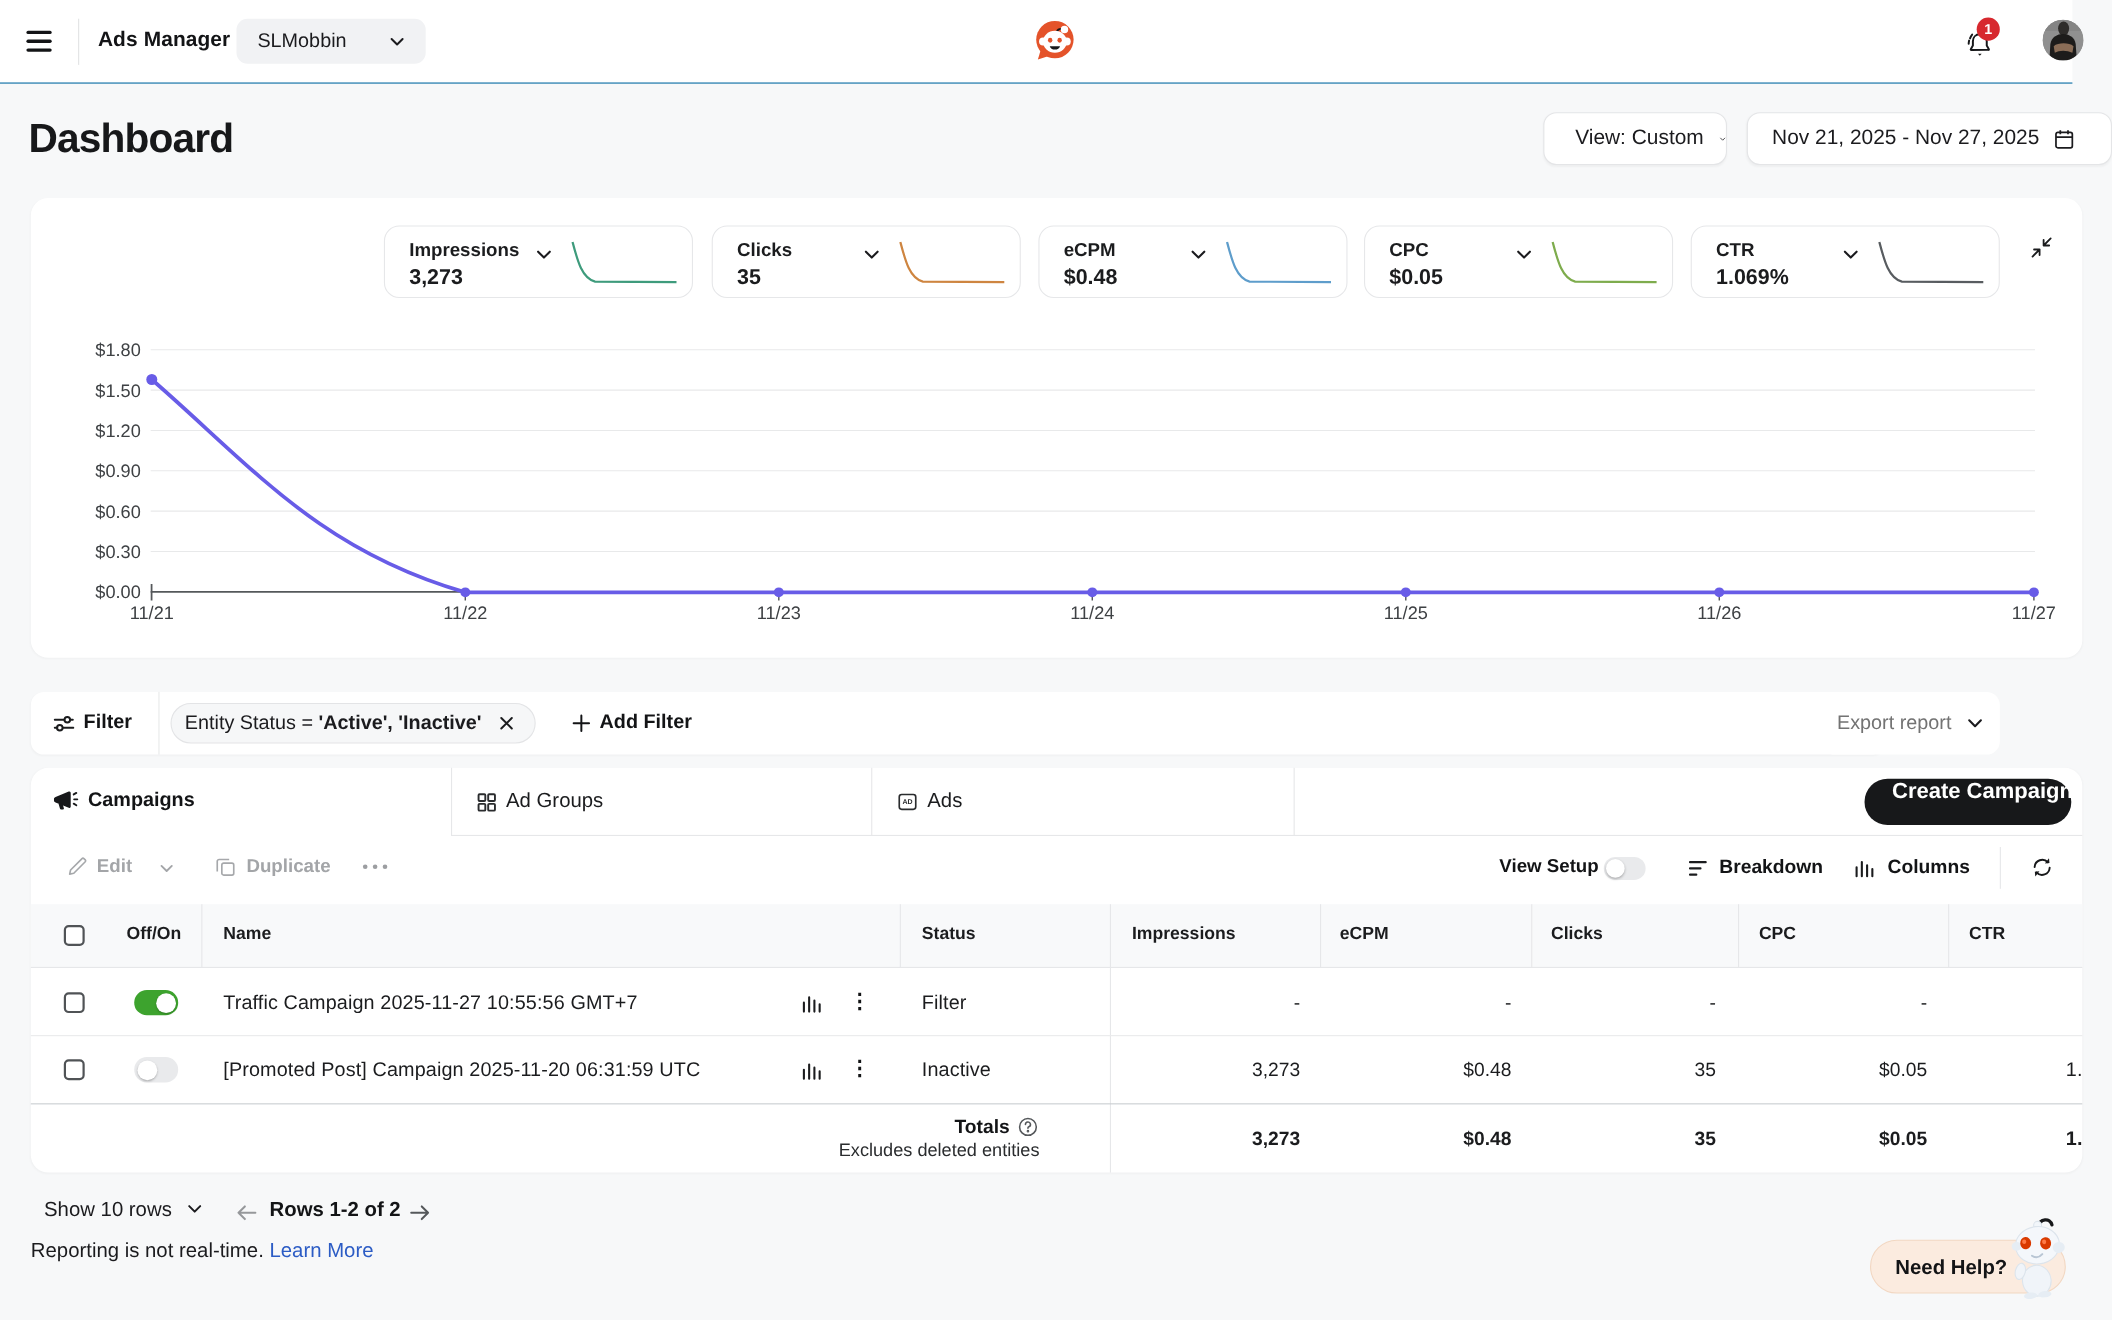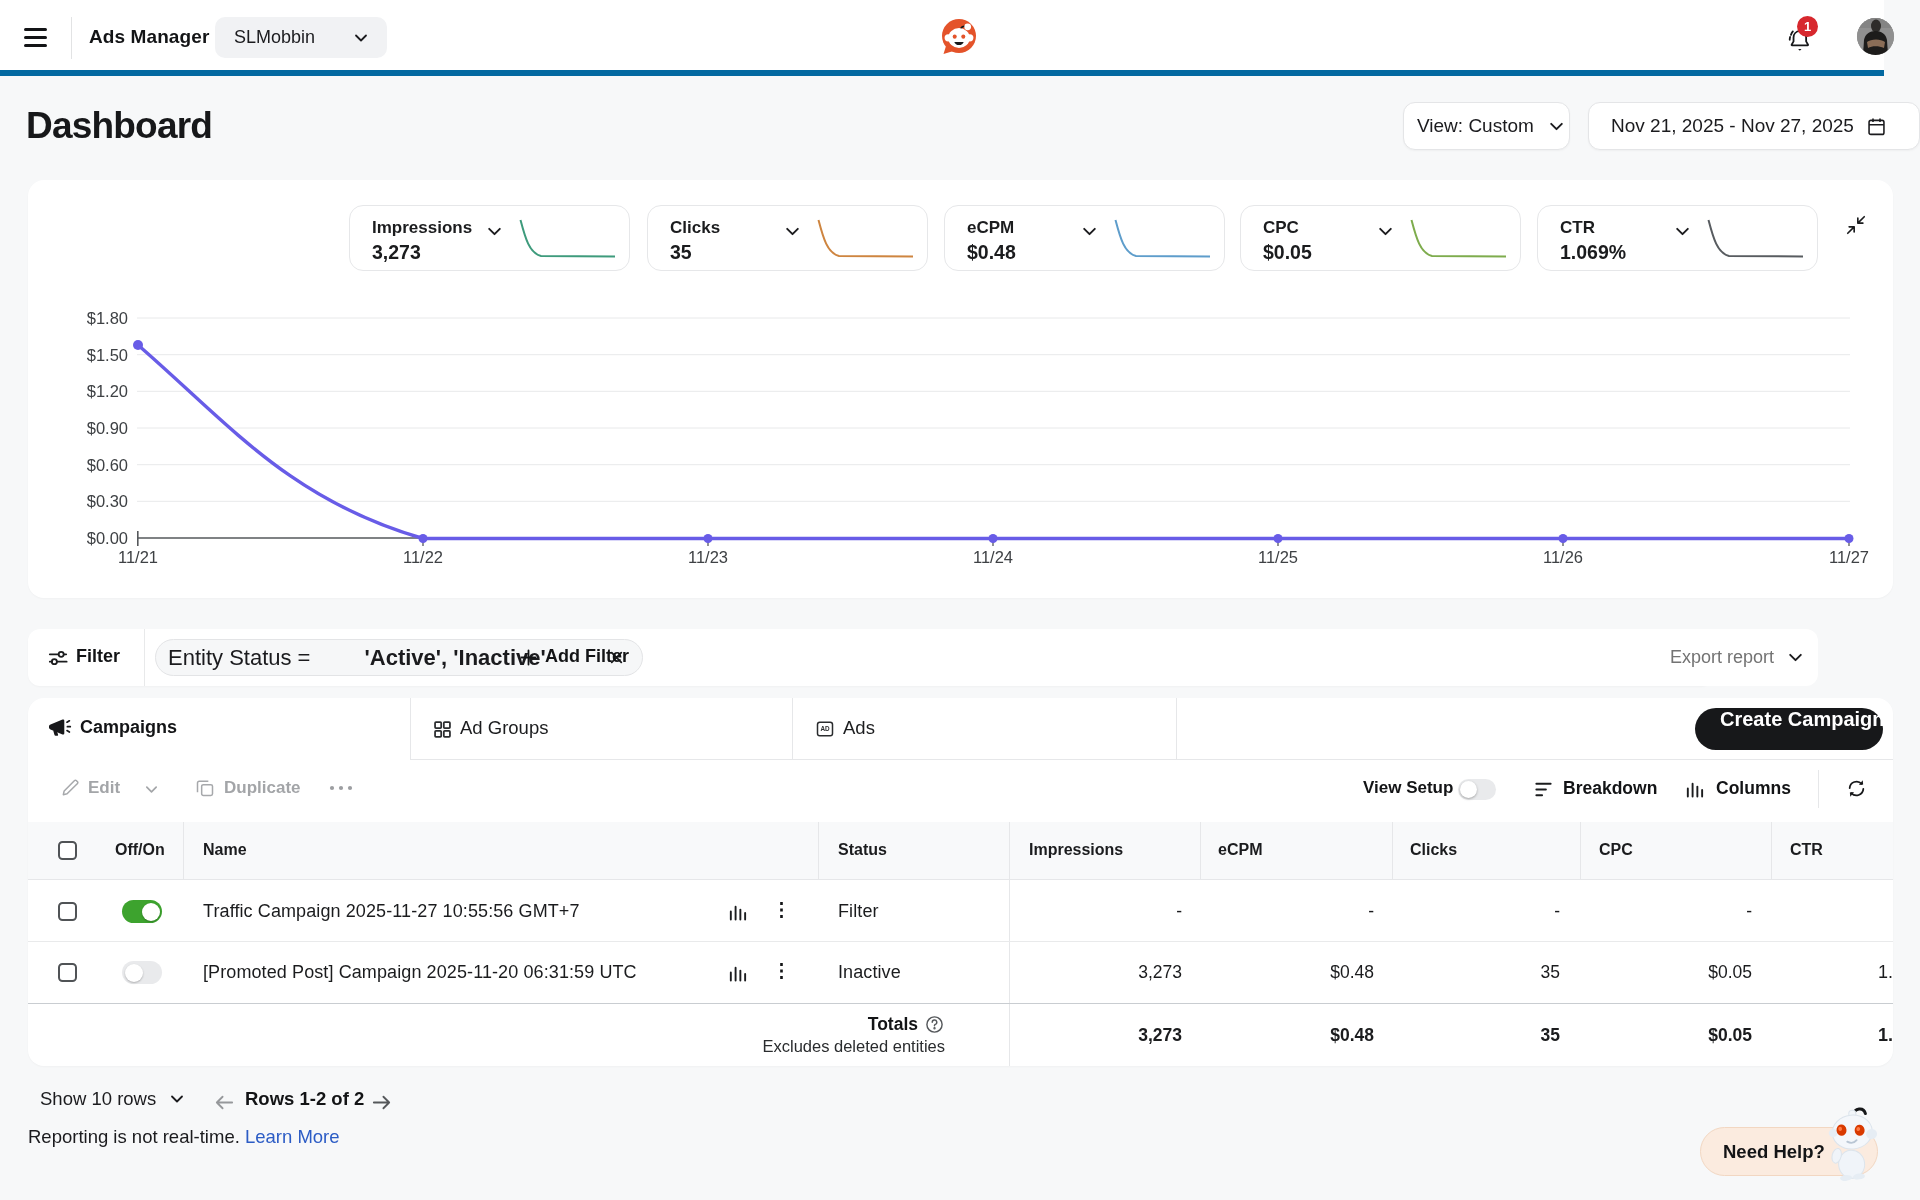--- a/index.html
+++ b/index.html
@@ -1,51 +1,51 @@
 <!DOCTYPE html>
 <html><head>
 <meta charset="utf-8">
 <style>
 * { margin:0; padding:0; box-sizing:border-box; }
 html,body { width:1920px; height:1200px; overflow:hidden; }
 body { font-family:"Liberation Sans", sans-serif; background:#F7F8F9; color:#1B1B1E; position:relative; }
 .abs { position:absolute; }
 
 
-#nav { position:absolute; left:0; top:0; width:1884px; height:76px; background:#fff; border-bottom:6px solid #0369a1; }
+#nav { position:absolute; left:0; top:0; width:1884px; height:76px; background:#fff; border-bottom:1px solid #0369a1; }
 #hamburger { position:absolute; left:24px; top:28px; width:23px; height:19px; }
 #hamburger div { height:2.6px; background:#131416; border-radius:2px; margin-bottom:5.4px; }
 #nav-divider { position:absolute; left:71px; top:17px; width:1px; height:42px; background:#E2E3E4; }
 #nav-title { position:absolute; left:89px; top:26px; font-size:19px; font-weight:bold; color:#131416; letter-spacing:0.1px; }
 #acct-pill { position:absolute; left:215px; top:17px; width:172px; height:41px; background:#F1F2F4; border-radius:10px; }
 #acct-pill span { position:absolute; left:19px; top:10px; font-size:18px; color:#1B1B1E; }
 #bell { position:absolute; left:1786px; top:26px; }
 #badge { position:absolute; left:1797px; top:16px; width:21px; height:21px; background:#D7282E; border-radius:50%; color:#fff; font-size:13px; font-weight:bold; text-align:center; line-height:21px; }
 #avatar { position:absolute; left:1857px; top:18px; width:37px; height:37px; border-radius:50%; background:#8C8C8C; overflow:hidden; }
 
 
 #h1 { position:absolute; left:26px; top:105px; font-size:37px; font-weight:bold; color:#17181A; letter-spacing:-0.8px; }
 .topbtn { position:absolute; top:102px; height:48px; white-space:nowrap; background:#fff; border:1px solid #E4E5E7; border-radius:12px; box-shadow:0 1px 2px rgba(0,0,0,0.04); font-size:19px; color:#1B1B1E; display:flex; align-items:center; }
-#viewbtn { left:1403px; width:167px; padding-left:13px; }
+#viewbtn { left:1403px; width:167px; padding-left:28px; }
 #datebtn { left:1588px; width:332px; padding-left:22px; }
 
 
 #chartcard { position:absolute; left:28px; top:180px; width:1865px; height:418px; background:#fff; border-radius:16px; box-shadow:0 1px 2px rgba(0,0,0,0.03); }
 .mcard { position:absolute; top:25px; width:281px; height:66px; background:#fff; border:1px solid #E6E7E9; border-radius:14px; }
 .mcard.sel { background:#F8F8F9; border:1.6px solid #1B1C1E; }
 .mlabel { position:absolute; left:22px; top:12px; font-size:17px; font-weight:bold; color:#1B1C1E; }
 .mval { position:absolute; left:22px; top:35px; font-size:19.5px; font-weight:bold; color:#1B1C1E; }
 .mchev { position:absolute; top:17px; }
 .spark { position:absolute; right:13px; top:13px; }
 
 
 #filterbox { position:absolute; left:28px; top:629px; width:1685px; height:57px; background:#fff; border-radius:12px; box-shadow:0 1px 2px rgba(0,0,0,0.03); }
 #exportbtn { position:absolute; left:1656px; top:629px; width:162px; height:57px; background:#fff; border-radius:12px; font-size:18px; color:#737373; display:flex; align-items:center; justify-content:center; font-weight:500;text-align:right;}
 #fdivider { position:absolute; left:116px; top:0px; width:1px; height:57px; background:#E8E9EA; }
-#chip { position:absolute; left:127px; top:10px; height:37px; background:#F6F7F8; border:1px solid #E3E4E6; border-radius:19px; display:flex; align-items:center; padding:0 17px 0 12px; font-size:22px; color:#1B1B1E;gap:48px; }
+#chip { position:absolute; left:127px; top:10px; height:37px; background:#F6F7F8; border:1px solid #E3E4E6; border-radius:19px; display:flex; align-items:center; padding:0 17px 0 12px; font-size:18px; color:#1B1B1E; }
 
 
 #tablecard { position:absolute; left:28px; top:698px; width:1865px; height:368px; background:#fff; border-radius:16px; box-shadow:0 1px 2px rgba(0,0,0,0.03); }
 .tabline { position:absolute; top:0; width:1px; height:62px; background:#E6E7E9; }
 #tab-rest-border { position:absolute; left:382px; top:61px; width:1483px; height:1px; background:#E6E7E9; }
 #createbtn { position:absolute; left:1667px; top:10px; width:188px; white-space:nowrap; height:42px; background:#17181A; border-radius:21px; color:#fff; font-size:20px; font-weight:bold; display:flex; align-items:flex-start; }
 
 #thead { position:absolute; left:0; top:124px; width:1865px; height:58px; background:#F8F9FA; border-bottom:1px solid #E6E7E9; }
 .hline { position:absolute; top:0; width:1px; height:58px; background:#E6E7E9; }
 .hlabel { position:absolute; font-size:16px; font-weight:bold; color:#1B1C1E; top:19px; }

